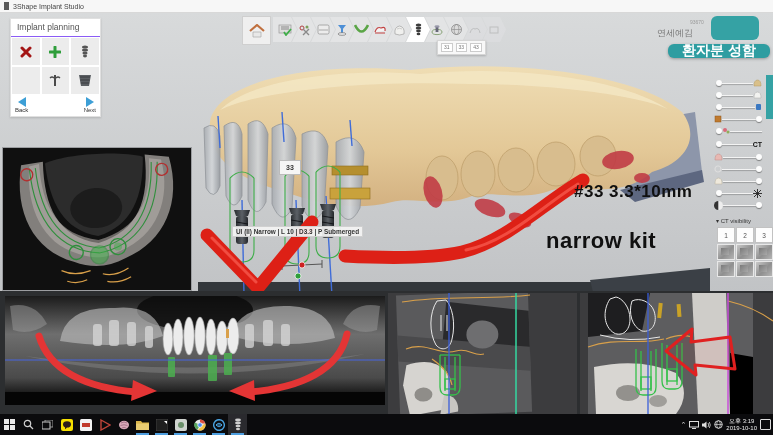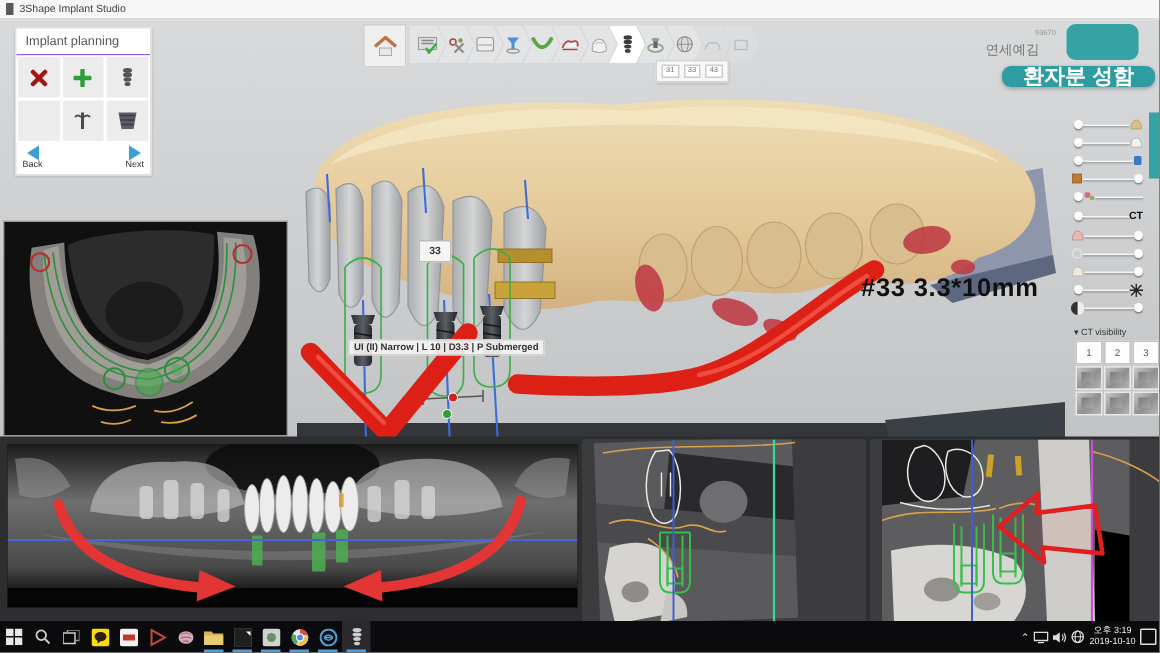--- a/index.html
+++ b/index.html
@@ -206,20 +206,21 @@
         <path d="M22,188 L66,232"></path>
         <path d="M388,134 C352,156 318,192 276,200"></path>
       </g>
     </svg>
   </div>
 
   <div class="imp-label">UI (II) Narrow | L 10 | D3.3 | P Submerged</div>
   <div class="tooth33">33</div>
 
   <div class="ann1">#33 3.3*10mm</div>
+  <div class="ann2">narrow kit</div>
 
   <div class="lpanel">
     <div class="hd">Implant planning</div>
     <div class="grid">
       <div class="gbtn">
         <svg width="12" height="12" viewBox="0 0 12 12">
           <path d="M2,2 L10,10 M10,2 L2,10" stroke="#a31515" stroke-width="3" stroke-linecap="round"></path>
         </svg>
       </div>
       <div class="gbtn">

